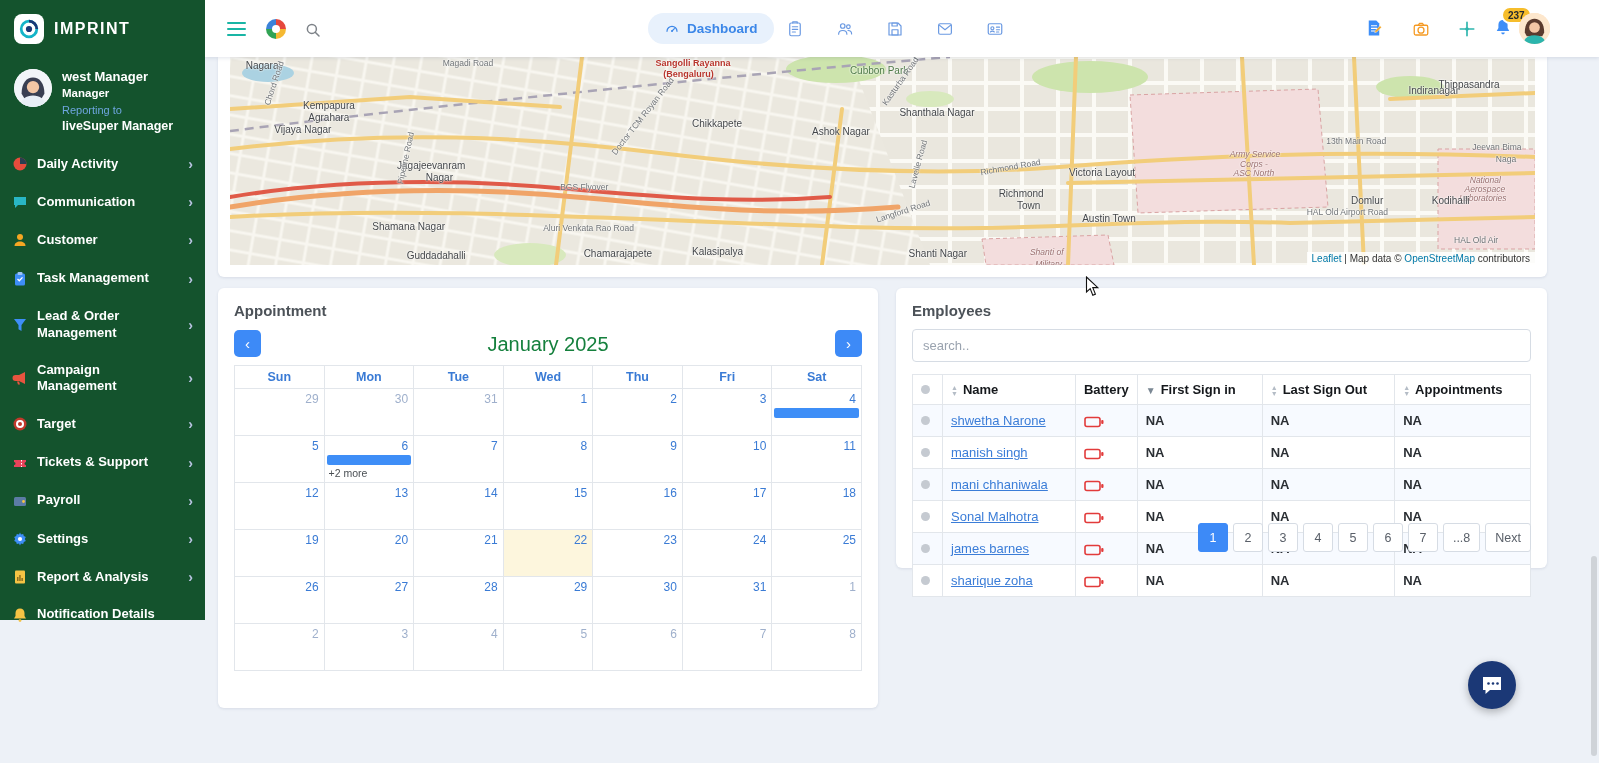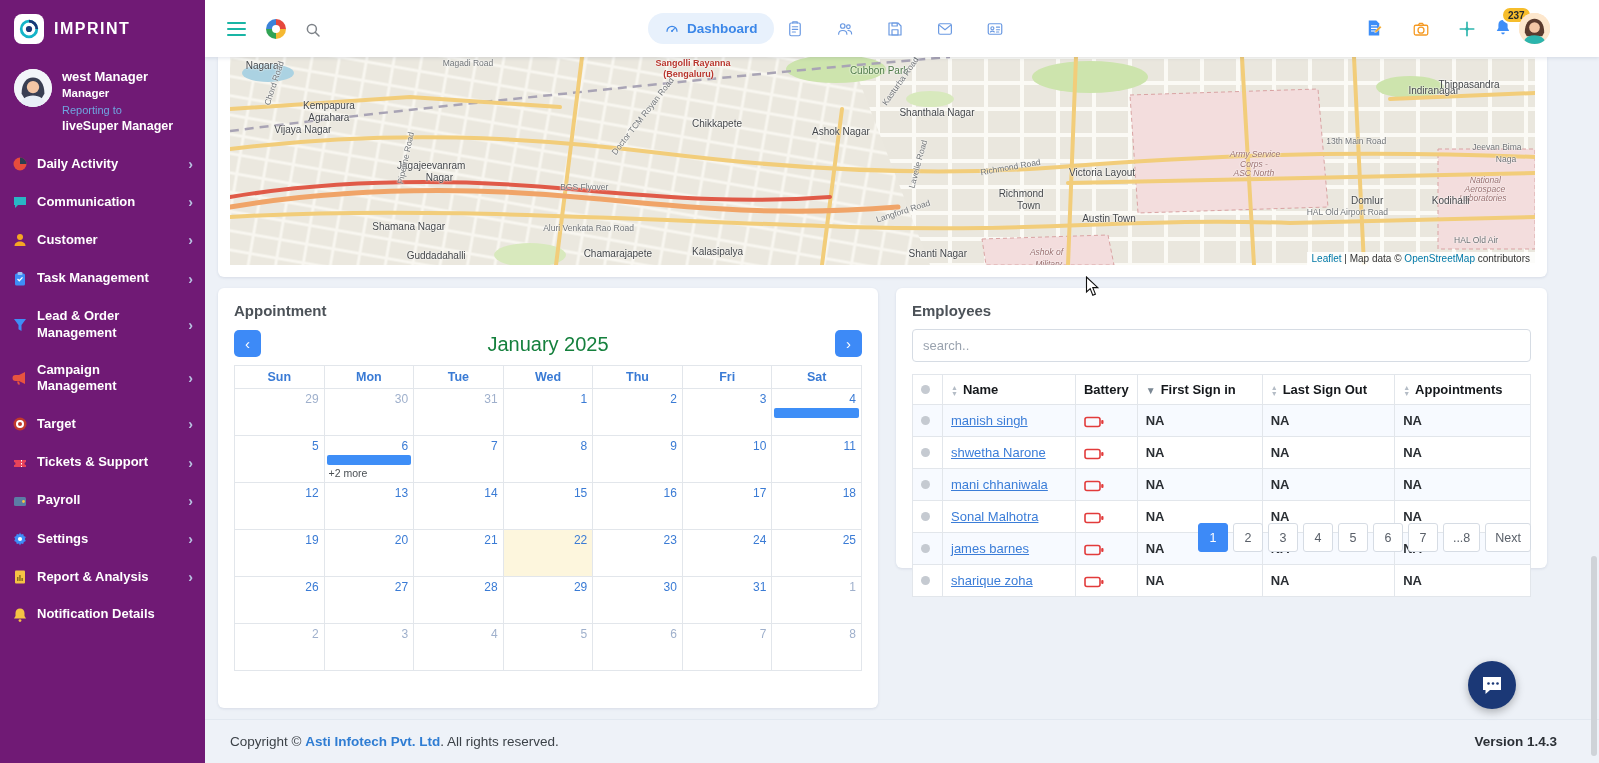--- a/index.html
+++ b/index.html
@@ -2,21 +2,21 @@
 <html><head>
 <meta charset="utf-8">
 <style>
   * { box-sizing: border-box; }
   html,body { margin:0; padding:0; }
   body {
     width:1599px; height:763px; position:relative; overflow:hidden;
     background:#edf1f7; font-family:"Liberation Sans", sans-serif;
   }
   
-  .sidebar { position:absolute; left:0; top:0; width:205px; height:763px; background:#701a75; color:#fff; z-index:6; }
+  .sidebar { position:absolute; left:0; top:0; width:205px; height:620px; background:#14532d; color:#fff; z-index:6; }
   .logo-row { display:flex; align-items:center; gap:10px; height:57px; padding:0 14px; }
   .logo-badge { width:30px; height:30px; background:#fff; border-radius:8px; display:flex; align-items:center; justify-content:center; }
   .logo-badge svg { width:22px; height:22px; }
   .logo-text { font-size:16px; font-weight:bold; letter-spacing:1.5px; }
   .profile { display:flex; gap:10px; padding:12px 14px 10px; }
   .profile-avatar { width:38px; height:38px; border-radius:50%; background:#f2f5f9; overflow:hidden; flex:none; }
   .profile-avatar svg { width:38px; height:38px; }
   .profile-name { font-size:13px; font-weight:bold; }
   .profile-role { font-size:11.5px; font-weight:bold; margin-top:3px; }
   .profile-rep { font-size:11px; color:#6fa6e0; margin-top:5px; }
@@ -420,21 +420,21 @@
           <span class="map-label" style="left: 15%; top: 55.5%;">Nagar</span>
           <span class="map-label" style="left: 64.3%; top: 53%;">Victoria Layout</span>
           <span class="map-label" style="left: 58.9%; top: 63%;">Richmond</span>
           <span class="map-label" style="left: 60.3%; top: 68.8%;">Town</span>
           <span class="map-label" style="left: 65.3%; top: 75%;">Austin Town</span>
           <span class="map-label" style="left: 10.9%; top: 79%;">Shamana Nagar</span>
           <span class="map-label" style="left: 13%; top: 93%; padding-left: 7px;">Guddadahalli</span>
           <span class="map-label" style="left: 27.1%; top: 92%;">Chamarajapete</span>
           <span class="map-label" style="left: 35.4%; top: 91%;">Kalasipalya</span>
           <span class="map-label" style="left: 52%; top: 92%;">Shanti Nagar</span>
-          <span class="map-label s mil" style="left: 61.3%; top: 91.5%;">Ashok of</span>
+          <span class="map-label s mil" style="left: 61.3%; top: 91.5%;">Shanti of</span>
           <span class="map-label s mil" style="left: 61.7%; top: 97%;">Military</span>
           <span class="map-label" style="left: 90.3%; top: 13.5%;">Indiranagar</span>
           <span class="map-label" style="left: 92.6%; top: 10.5%;">Thippasandra</span>
           <span class="map-label s" style="left: 84%; top: 38%;">13th Main Road</span>
           <span class="map-label s" style="left: 95.2%; top: 41%;">Jeevan Bima</span>
           <span class="map-label s" style="left: 97%; top: 46.5%;">Naga</span>
           <span class="map-label s mil" style="left: 76.6%; top: 44%;">Army Service</span>
           <span class="map-label s mil" style="left: 77.4%; top: 48.8%;">Corps -</span>
           <span class="map-label s mil" style="left: 76.9%; top: 53.6%;">ASC North</span>
           <span class="map-label s mil" style="left: 95%; top: 56.5%;">National</span>
@@ -623,32 +623,32 @@
             <th><span class="sort">▲<br>▼</span><span>Name</span></th>
             <th><span>Battery</span></th>
             <th><span class="sort desc">▼</span><span>First Sign in</span></th>
             <th><span class="sort">▲<br>▼</span><span>Last Sign Out</span></th>
             <th><span class="sort">▲<br>▼</span><span>Appointments</span></th>
           </tr>
         </thead>
       <tbody id="emp-body">
           <tr>
             <td class="c-dot"><span class="dot"></span></td>
-            <td><a class="emp-name">manish singh</a></td>
+            <td><a class="emp-name">shwetha Narone</a></td>
             <td class="c-batt"><span class="batt"><svg width="20" height="12" viewBox="0 0 20 12">
                   <rect x="1" y="1.5" width="15" height="9" rx="2" fill="none" stroke="#e23b3b" stroke-width="1.6"></rect>
                   <rect x="17.2" y="4" width="2.3" height="4" rx="1" fill="#e23b3b"></rect>
                 </svg></span></td>
             <td class="na">NA</td>
             <td class="na">NA</td>
             <td class="na">NA</td>
           </tr>
           <tr>
             <td class="c-dot"><span class="dot"></span></td>
-            <td><a class="emp-name">shwetha Narone</a></td>
+            <td><a class="emp-name">manish singh</a></td>
             <td class="c-batt"><span class="batt"><svg width="20" height="12" viewBox="0 0 20 12">
                   <rect x="1" y="1.5" width="15" height="9" rx="2" fill="none" stroke="#e23b3b" stroke-width="1.6"></rect>
                   <rect x="17.2" y="4" width="2.3" height="4" rx="1" fill="#e23b3b"></rect>
                 </svg></span></td>
             <td class="na">NA</td>
             <td class="na">NA</td>
             <td class="na">NA</td>
           </tr>
           <tr>
             <td class="c-dot"><span class="dot"></span></td>
@@ -702,26 +702,20 @@
         <button class="page-btn">3</button>
         <button class="page-btn">4</button>
         <button class="page-btn">5</button>
         <button class="page-btn">6</button>
         <button class="page-btn">7</button>
         <button class="page-btn">...8</button>
         <button class="page-btn next">Next</button>
       </div>
   </section>
 
-  <div class="footer">
-    <div class="footer-copy">
-      <span>Copyright © </span><a class="footer-link">Asti Infotech Pvt. Ltd</a><span>. All rights reserved.</span>
-    </div>
-    <div class="footer-version">Version 1.4.3</div>
-  </div>
 
   <button class="fab">
     <svg viewBox="0 0 24 24" width="24" height="24">
         <path d="M3 4h18v13H10l-4.5 4v-4H3z" fill="#fff"></path>
         <circle cx="8.5" cy="10.5" r="1.3" fill="#1b3876"></circle>
         <circle cx="13" cy="10.5" r="1.3" fill="#1b3876"></circle>
         <circle cx="17.5" cy="10.5" r="1.3" fill="#1b3876"></circle>
       </svg>
   </button>
 </main>

